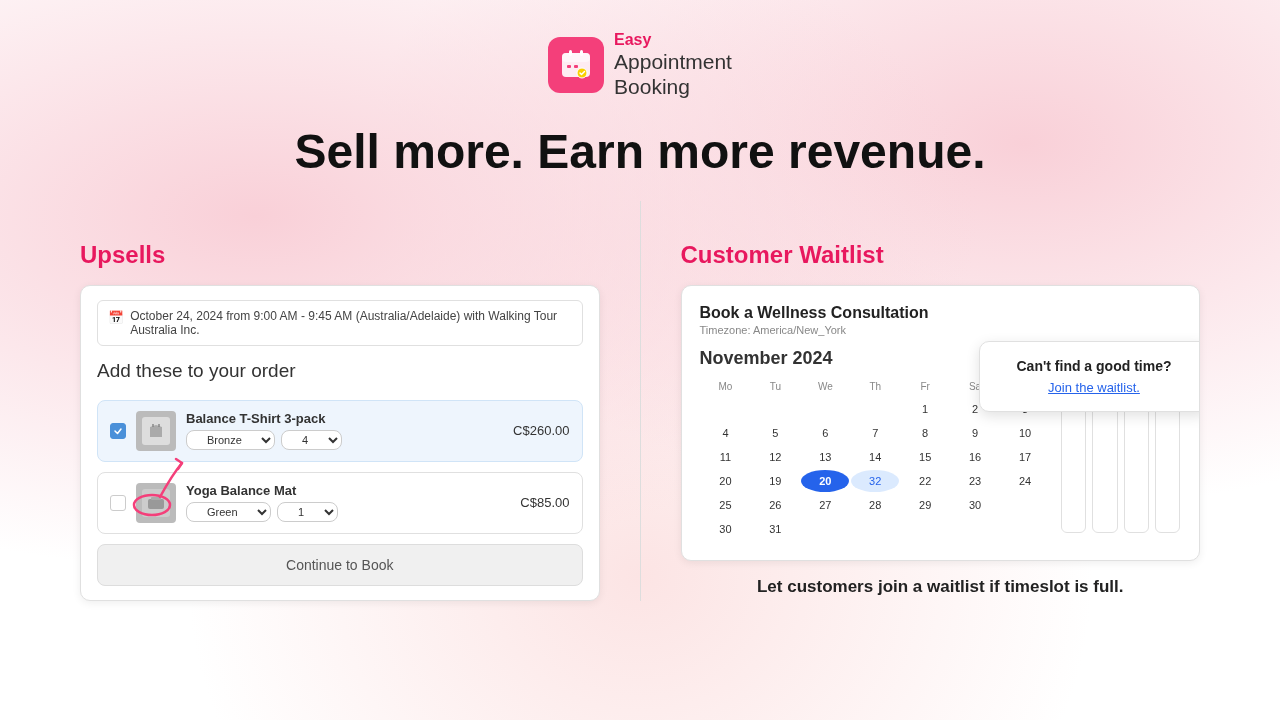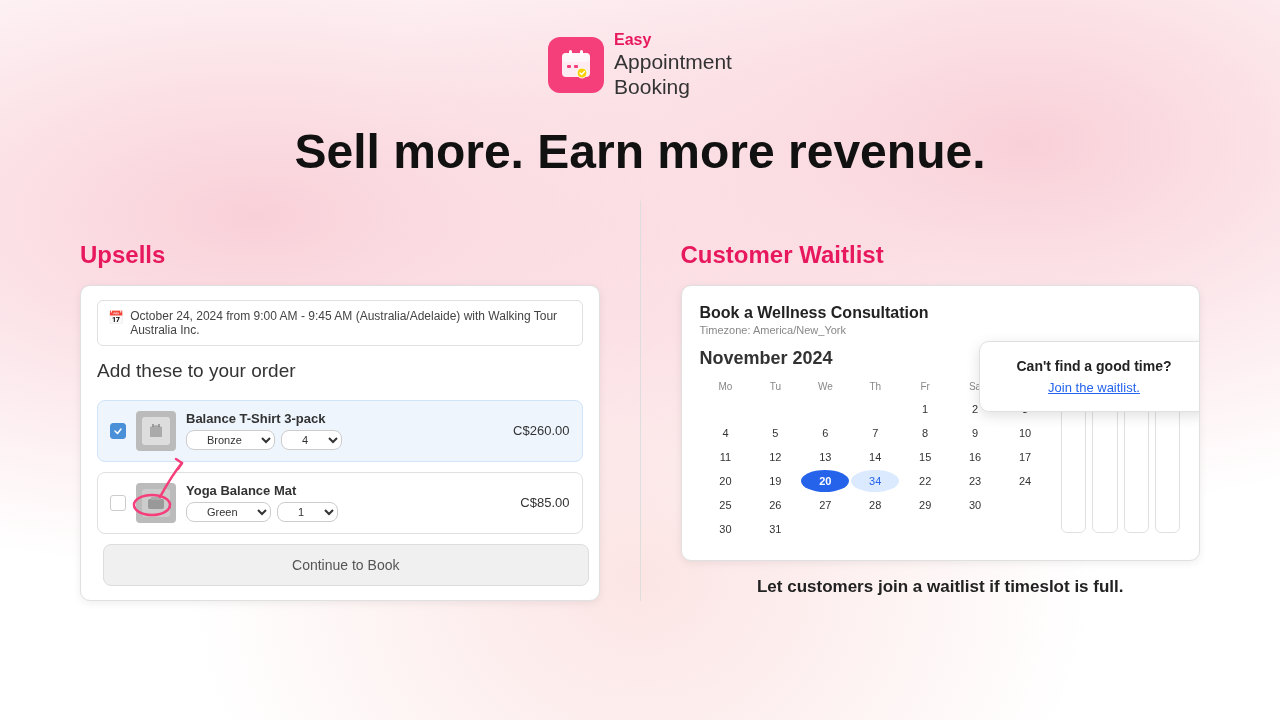--- a/index.html
+++ b/index.html
@@ -234,21 +234,20 @@
       width: 100%;
       padding: 12px;
       background: #f0f0f0;
       border: 1px solid #ddd;
       border-radius: 8px;
       font-size: 14px;
       color: #555;
       text-align: center;
       margin-top: 4px;
       cursor: pointer;
-      margin-left: 6px;
     }
 
     
     .arrow-annotation {
       position: absolute;
       bottom: 72px;
       left: 92px;
     }
 
     
@@ -579,21 +578,21 @@
                     <td>13</td>
                     <td>14</td>
                     <td>15</td>
                     <td>16</td>
                     <td>17</td>
                   </tr>
                   <tr>
                     <td>20</td>
                     <td>19</td>
                     <td class="today">20</td>
-                    <td class="adjacent">34</td>
+                    <td class="adjacent">32</td>
                     <td>22</td>
                     <td>23</td>
                     <td>24</td>
                   </tr>
                   <tr>
                     <td>25</td>
                     <td>26</td>
                     <td>27</td>
                     <td>28</td>
                     <td>29</td>

